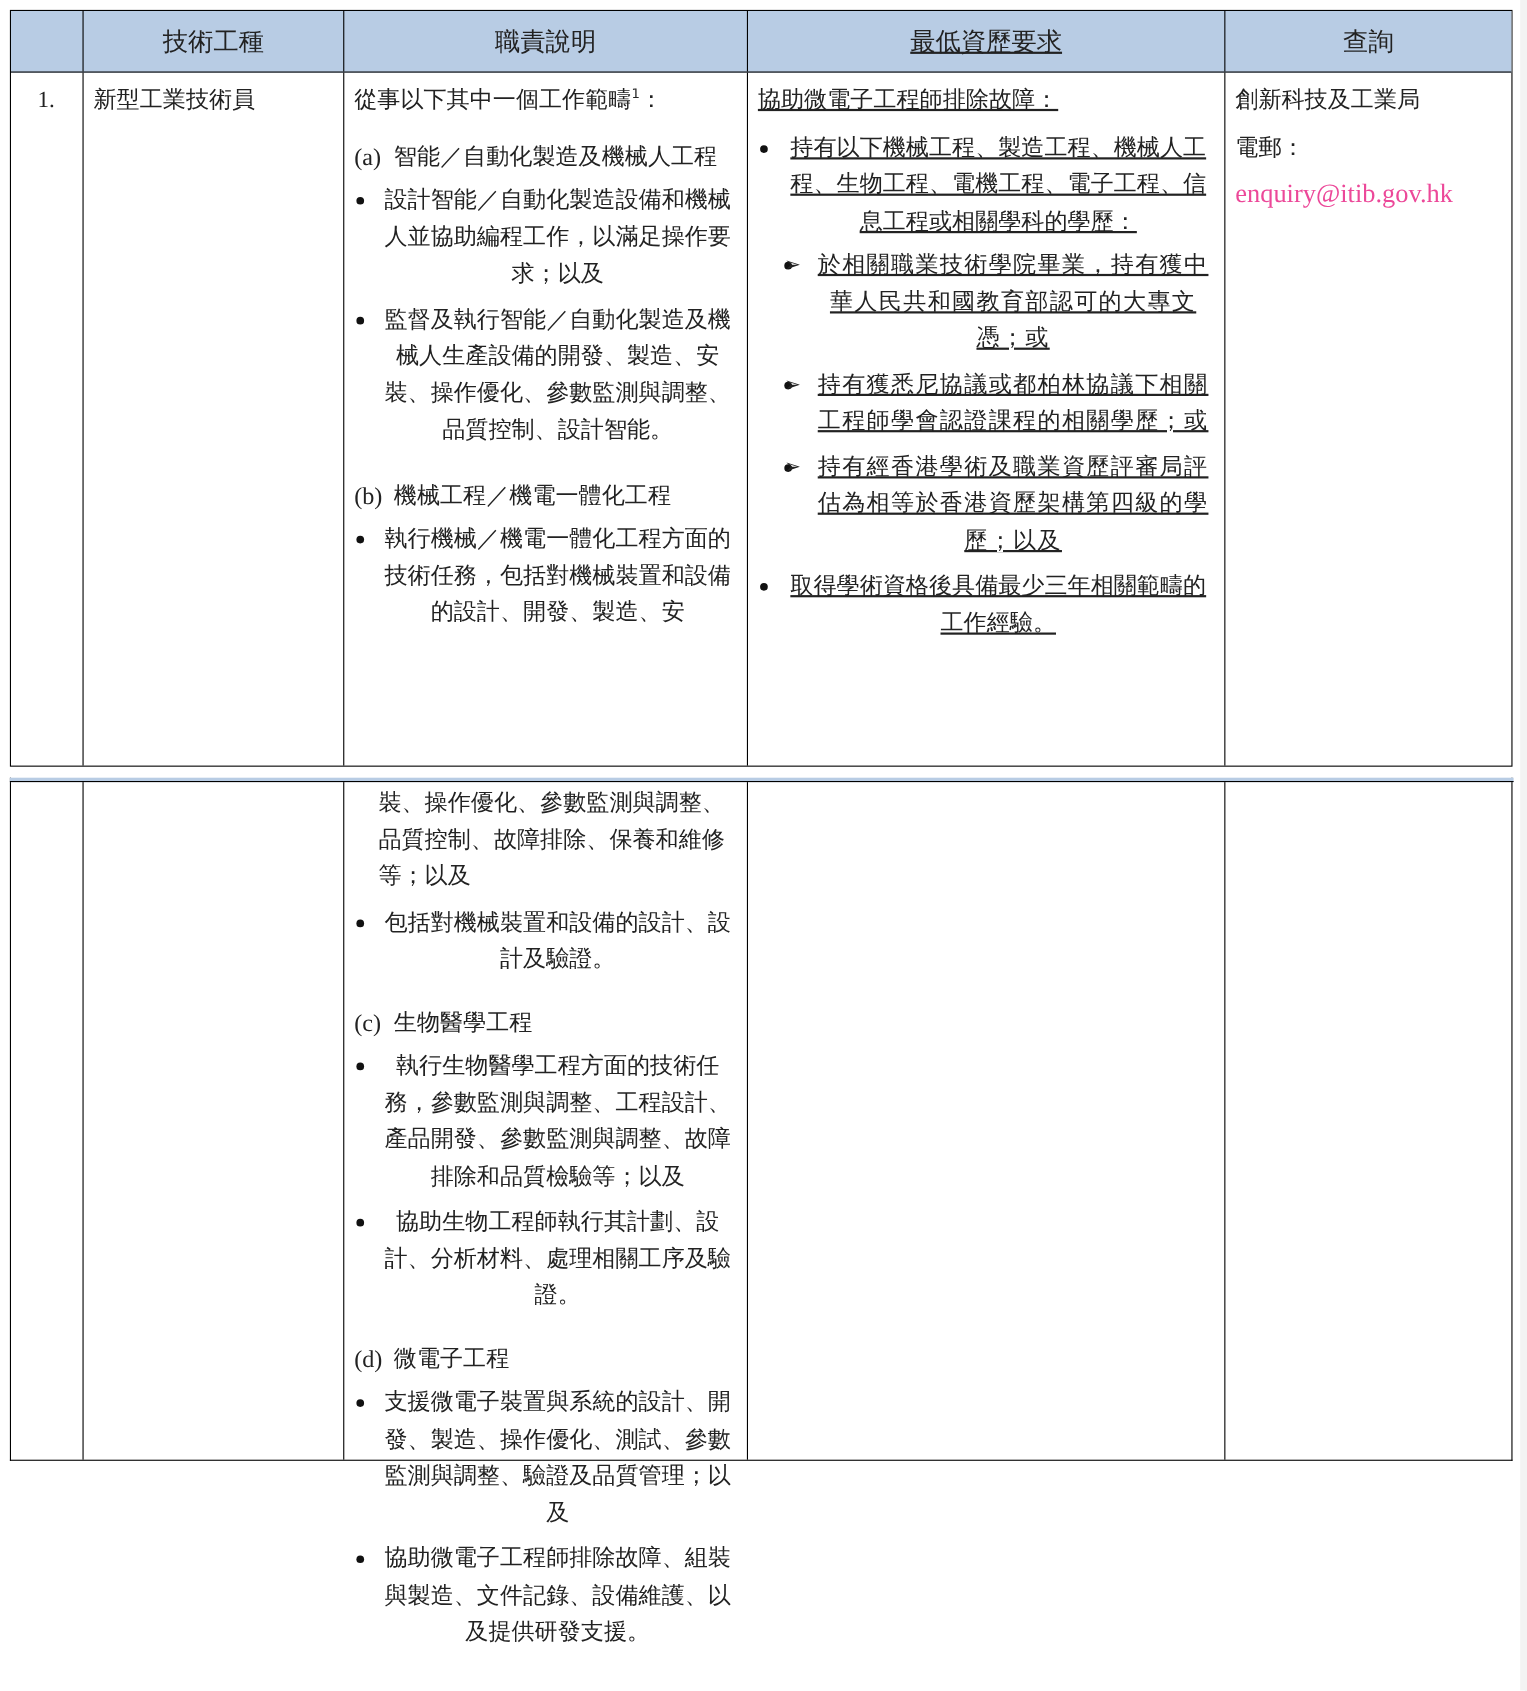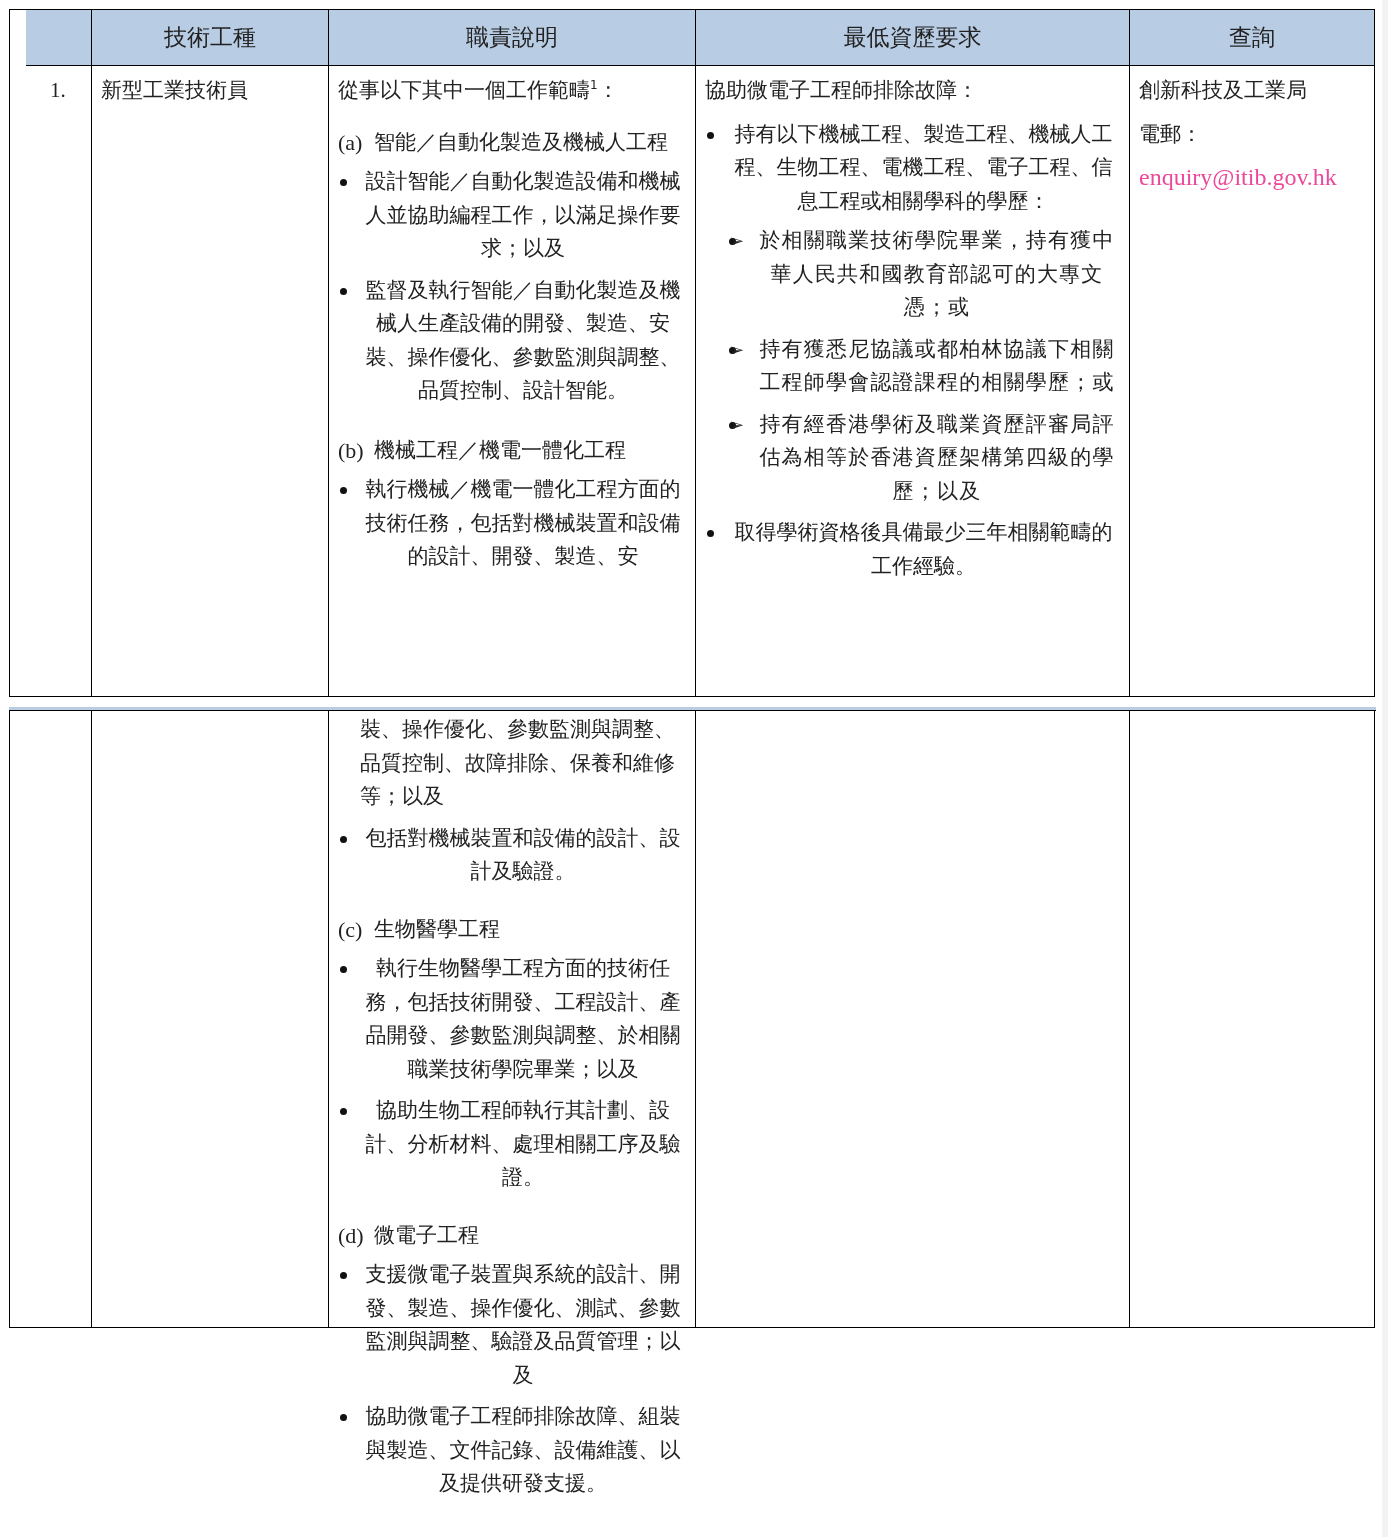--- a/index.html
+++ b/index.html
@@ -5,31 +5,31 @@
   * { box-sizing: border-box; margin: 0; padding: 0; }
   html, body { width: 1388px; height: 1537px; background: #ffffff; overflow: hidden; }
   body { position: relative; font-family: "Liberation Serif", "DejaVu Serif", serif; color: #1a1a1a; }
   .right-strip { position: absolute; top: 0; right: 0; width: 6px; height: 1537px; background: #f3f3f3; }
 
   .block { position: absolute; left: 9px; width: 1366px; border: 1.5px solid #000; }
   .block-1 { top: 9px; height: 688px; }
   .block-2 { top: 707px; height: 621px; border-top: none; }
   .block-2 .cont-strip { position: absolute; left: -1.5px; right: -1.5px; top: 0; height: 4px; background: #b8cce4; border-bottom: 1.5px solid #000; }
 
-  .row { position: absolute; left: 16px; right: 0; display: flex; }
+  .row { position: absolute; left: 0; right: 0; display: flex; }
   .header-row { top: 0; height: 56px; background: #b8cce4; border-bottom: 1.5px solid #000; }
   .body-row { top: 56px; bottom: 0; }
   .block-2 .body-row { top: 4px; }
 
   .cell { border-right: 1.2px solid #000; position: relative; }
   .cell:last-child { border-right: none; }
   .c0 { width: 66px; }
   .c1 { width: 237px; }
   .c2 { width: 367px; }
-  .c3 { width: 434px; }
+  .c3 { width: 434px; text-decoration: underline; }
   .c4 { flex: 1; }
 
   .th { display: flex; align-items: center; justify-content: center; font-size: 23px; font-family: "DejaVu Sans", sans-serif; color: #222; }
 
   .td { font-family: "DejaVu Sans", sans-serif; font-size: 21px; line-height: 33.5px; color: #222; padding: 8px 9px 0 9px; }
   .td.num { font-family: "Liberation Serif", serif; text-align: left; padding-left: 24px; font-size: 21px; }
 
   .sup { font-size: 12px; vertical-align: super; line-height: 0; }
   .section-head { display: flex; margin-top: 18px; margin-bottom: 6px; }
   .section-head .tag { font-family: "Liberation Serif", serif; font-size: 22px; width: 36px; flex: none; }
@@ -118,21 +118,21 @@
       <div class="cont-text">裝、操作優化、參數監測與調整、品質控制、故障排除、保養和維修等；以及</div>
       <ul class="bullets">
         <li>包括對機械裝置和設備的設計、設計及驗證。</li>
       </ul>
 
       <div class="section-head" style="margin-top:24px;">
         <span class="tag">(c)</span>
         <span class="title">生物醫學工程</span>
       </div>
       <ul class="bullets">
-        <li>執行生物醫學工程方面的技術任務，包括技術開發、工程設計、產品開發、參數監測與調整、於相關職業技術學院畢業；以及</li>
+        <li>執行生物醫學工程方面的技術任務，參數監測與調整、工程設計、產品開發、參數監測與調整、故障排除和品質檢驗等；以及</li>
         <li>協助生物工程師執行其計劃、設計、分析材料、處理相關工序及驗證。</li>
       </ul>
 
       <div class="section-head" style="margin-top:24px;">
         <span class="tag">(d)</span>
         <span class="title">微電子工程</span>
       </div>
       <ul class="bullets">
         <li>支援微電子裝置與系統的設計、開發、製造、操作優化、測試、參數監測與調整、驗證及品質管理；以及</li>
         <li>協助微電子工程師排除故障、組裝與製造、文件記錄、設備維護、以及提供研發支援。</li>

